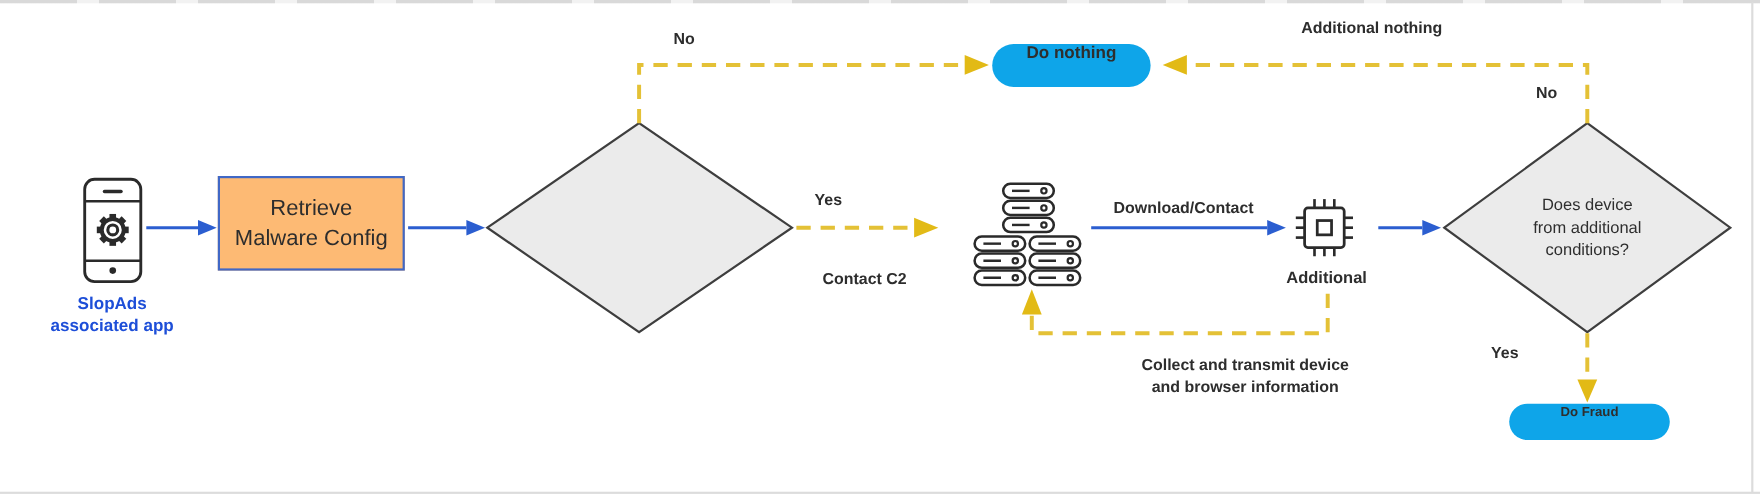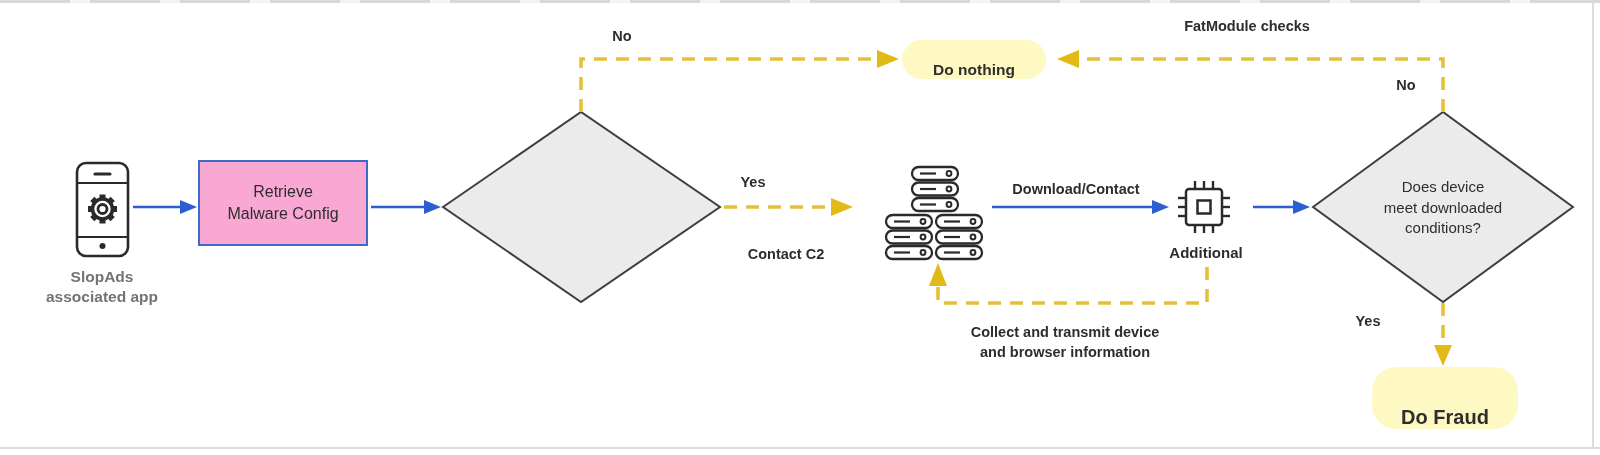--- a/index.html
+++ b/index.html
@@ -10,40 +10,40 @@
   .edge-top{position:absolute;left:0;top:0;width:1600px;height:3px;
     background:repeating-linear-gradient(90deg,#d9d9d9 0 70px,#f2f2f2 70px 90px);}
   .edge-bottom{position:absolute;left:0;top:447px;width:1600px;height:2px;background:#dcdcdc;}
   .edge-right{position:absolute;left:1592px;top:2px;width:2px;height:446px;background:#dcdcdc;}
   svg.layer{position:absolute;left:0;top:0;}
   .lbl{
     position:absolute; transform:translate(-50%,-50%);
     white-space:pre-line; text-align:center;
     font-weight:700; color:#2d2d2d; font-size:14.5px; line-height:1.35;
   }
-  .app-lbl{color:#737373; font-size:15.5px; line-height:1.3;}
+  .app-lbl{color:#1d4ed8; font-size:15.5px; line-height:1.3;}
   .box{
     position:absolute; left:198px; top:160px; width:170px; height:86px;
-    background:#f9a8d4; border:2px solid #4068c6;
+    background:#fdba74; border:2px solid #4068c6;
     display:flex; align-items:center; justify-content:center;
-    font-size:16px; font-weight:400; color:#2d2d2d; text-align:center;
+    font-size:20px; font-weight:400; color:#2d2d2d; text-align:center;
     white-space:pre-line; line-height:1.4; box-sizing:border-box;
   }
   .dtext{
     position:absolute; transform:translate(-50%,-50%);
     white-space:pre-line; text-align:center; color:#2e2e2e;
     font-size:15px; font-weight:400; line-height:1.38;
   }
   .pill{
-    position:absolute; background:#fef9c3; border-radius:24px;
-    display:flex; align-items:flex-end; justify-content:center;
+    position:absolute; background:#0ea5e9; border-radius:24px;
+    display:flex; align-items:flex-start; justify-content:center;
     color:#2e2e2e; font-weight:700;
   }
   .pill-nothing{left:902px; top:40px; width:144px; height:39px; font-size:15.5px;}
-  .pill-fraud{left:1372px; top:367px; width:146px; height:62px; font-size:20px;}
+  .pill-fraud{left:1372px; top:367px; width:146px; height:33px; font-size:12px;}
 </style>
 </head>
 <body>
 
 <div class="canvas">
 
   <div class="edge-top"></div>
   <div class="edge-bottom"></div>
   <div class="edge-right"></div>
 
@@ -186,43 +186,43 @@
   <div class="lbl app-lbl" style="left:102px; top:287px;">SlopAds
 associated app</div>
 
   <div class="box">
     <span>Retrieve
 Malware Config</span>
   </div>
 
 
   <div class="dtext" style="left:1443px; top:208px;">Does device
-meet downloaded
+from additional
 conditions?</div>
 
   <div class="pill pill-nothing">
     <span>Do nothing</span>
   </div>
 
   <div class="pill pill-fraud">
     <span>Do Fraud</span>
   </div>
 
   <div class="lbl" style="left:622px; top:37px;">No</div>
 
-  <div class="lbl" style="left:1247px; top:27px;">FatModule checks</div>
+  <div class="lbl" style="left:1247px; top:27px;">Additional nothing</div>
 
   <div class="lbl" style="left:1406px; top:86px;">No</div>
 
   <div class="lbl" style="left:753px; top:183px;">Yes</div>
 
   <div class="lbl" style="left:786px; top:255px;">Contact C2</div>
 
   <div class="lbl" style="left:1076px; top:190px;">Download/Contact</div>
 
   <div class="lbl" style="left:1206px; top:253px; font-size:15px;">Additional</div>
 
-  <div class="lbl" style="left:1065px; top:343px;">Collect and transmit device
+  <div class="lbl" style="left:1132px; top:343px;">Collect and transmit device
 and browser information</div>
 
   <div class="lbl" style="left:1368px; top:322px;">Yes</div>
 
 </div>
 
 </body></html>

